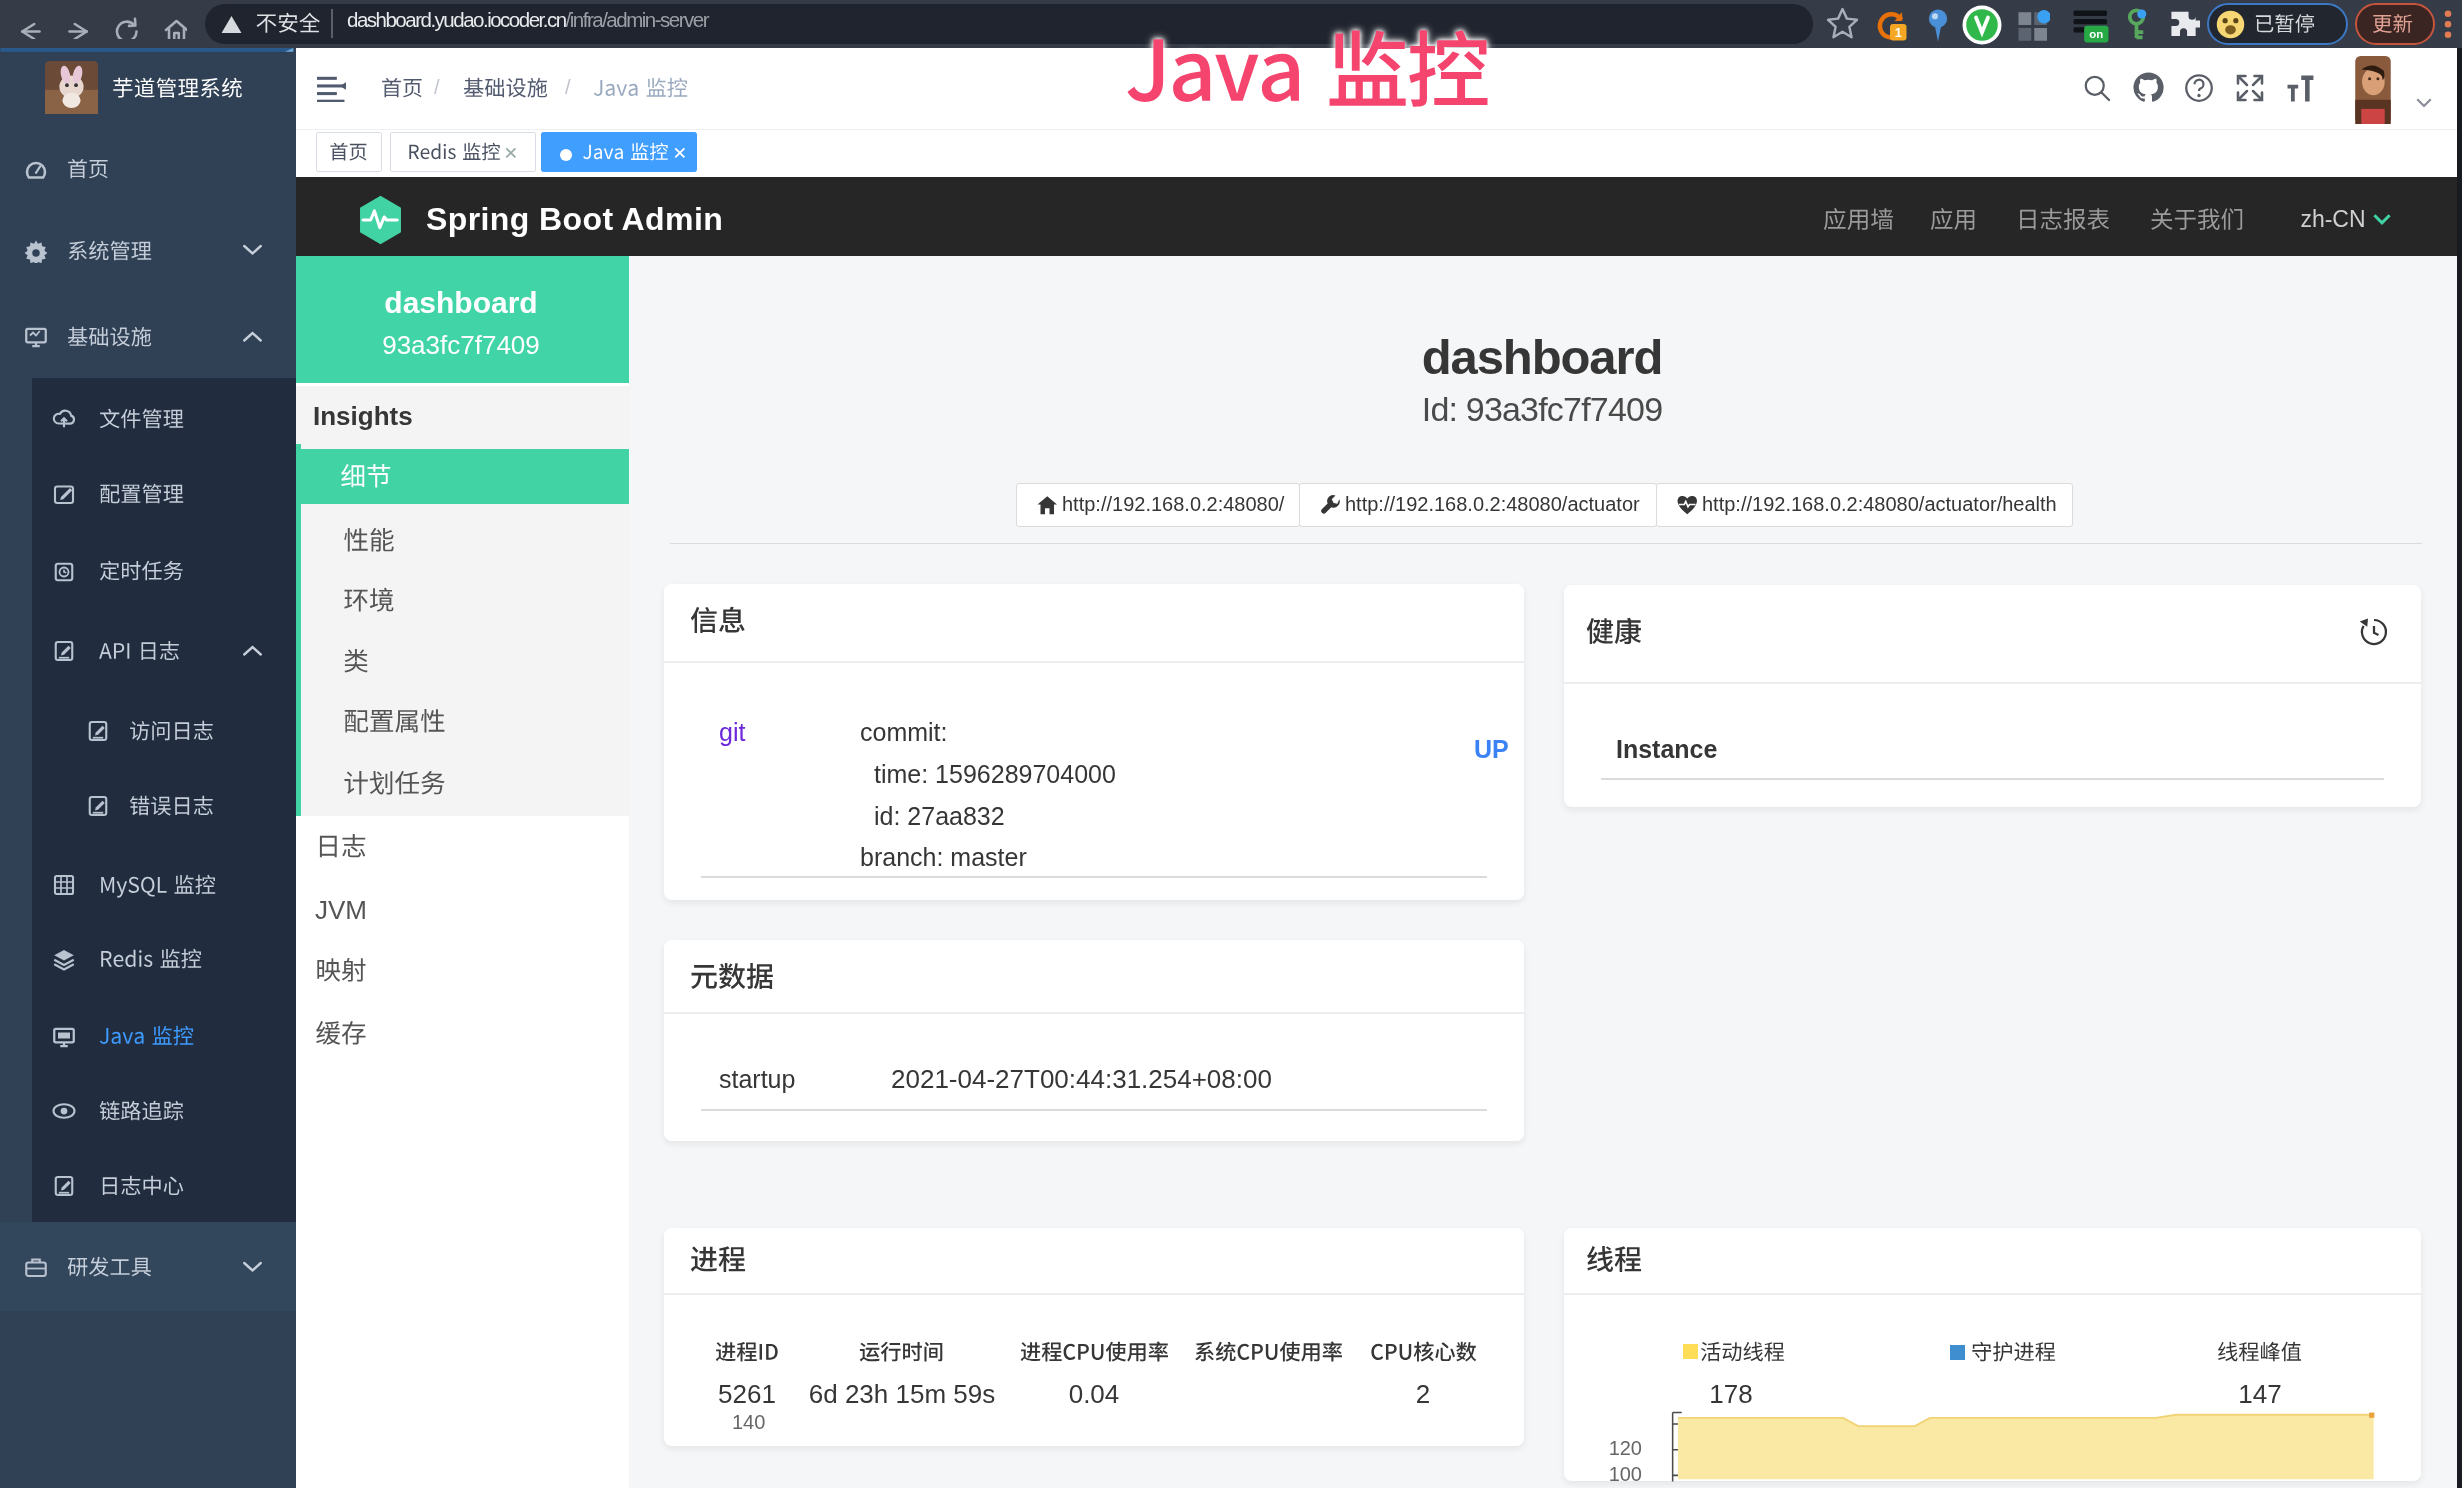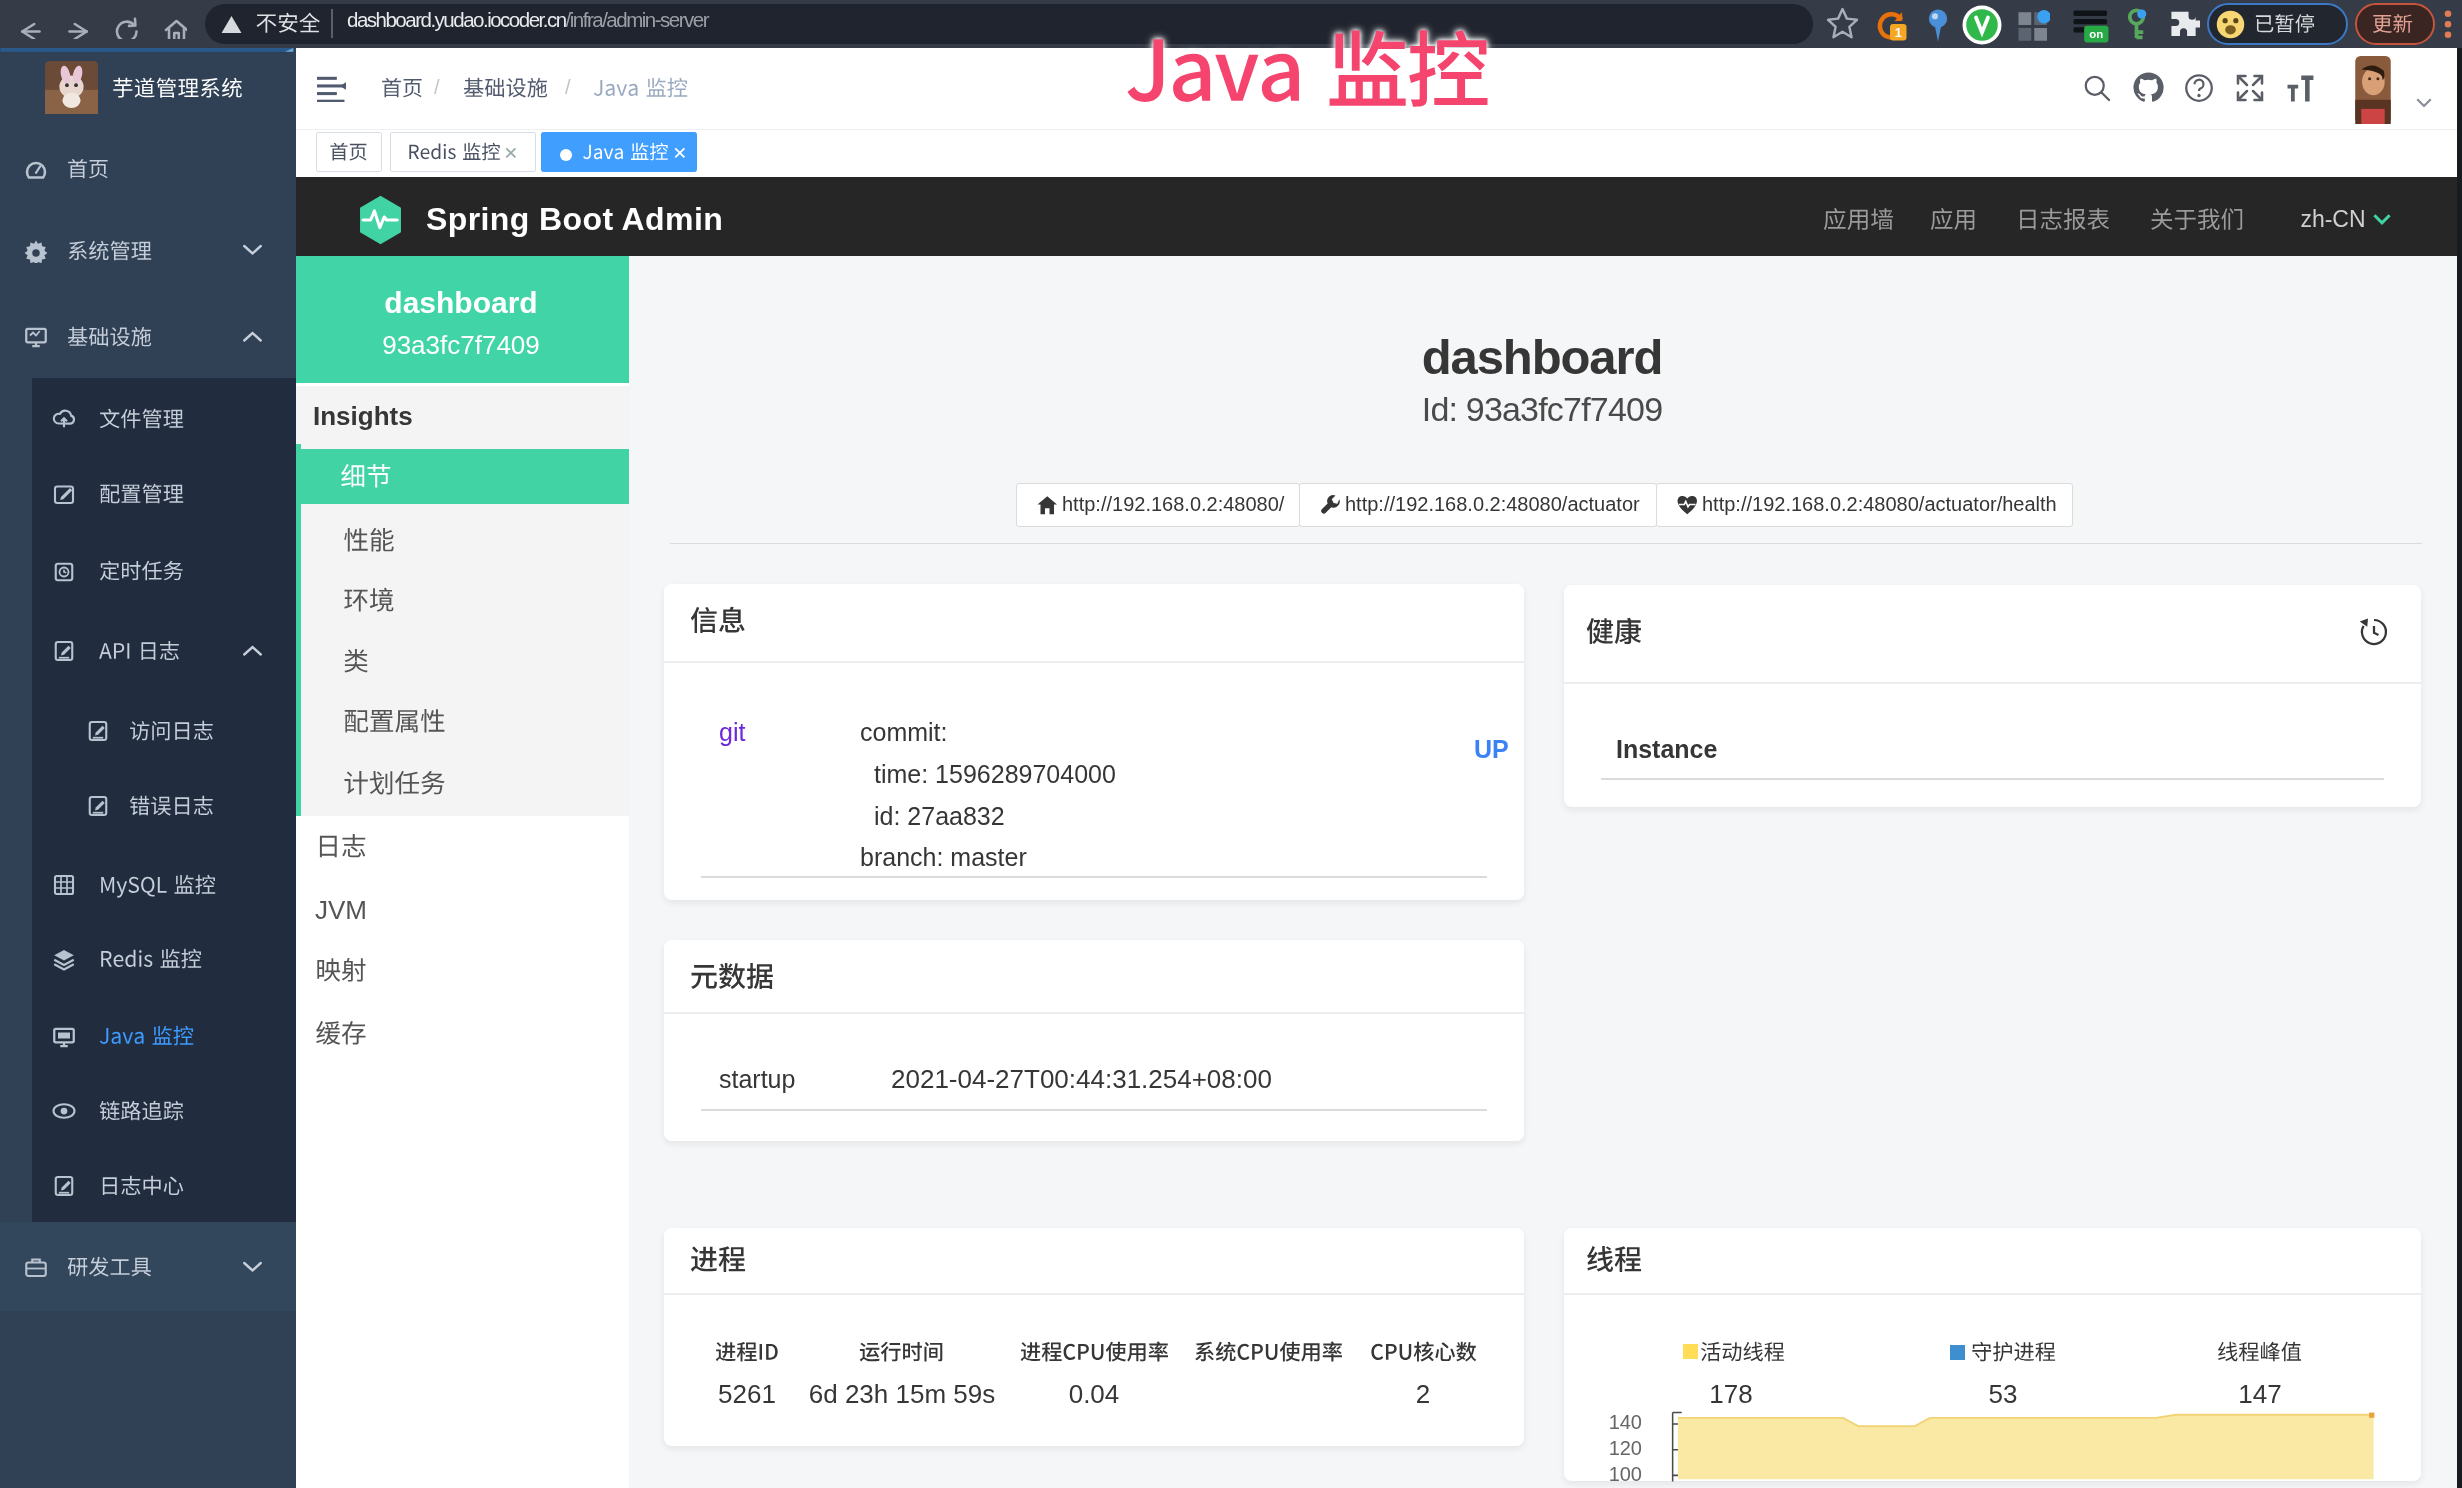--- a/index.html
+++ b/index.html
@@ -720,23 +720,22 @@
       </svg></div>
 <div style="position:absolute;left:2217px;top:1341px"><svg width="85" height="26.5" viewBox="0 0 4000 1250" xmlns="http://www.w3.org/2000/svg" style="overflow:visible">
         <g transform="translate(0,880)" fill="#363636">
           <path transform="translate(0,0)" d="M54 -54 70 18C162 -10 282 -46 398 -80L387 -144C264 -109 137 -74 54 -54ZM704 -780C754 -756 817 -717 849 -689L893 -736C861 -763 797 -800 748 -822ZM72 -423C86 -430 110 -436 232 -452C188 -387 149 -337 130 -317C99 -280 76 -255 54 -251C63 -232 74 -197 78 -182C99 -194 133 -204 384 -255C382 -270 382 -298 384 -318L185 -282C261 -372 337 -482 401 -592L338 -630C319 -593 297 -555 275 -519L148 -506C208 -591 266 -699 309 -804L239 -837C199 -717 126 -589 104 -556C82 -522 65 -499 47 -494C56 -474 68 -438 72 -423ZM887 -349C847 -286 793 -228 728 -178C712 -231 698 -295 688 -367L943 -415L931 -481L679 -434C674 -476 669 -520 666 -566L915 -604L903 -670L662 -634C659 -701 658 -770 658 -842H584C585 -767 587 -694 591 -623L433 -600L445 -532L595 -555C598 -509 603 -464 608 -421L413 -385L425 -317L617 -353C629 -270 645 -195 666 -133C581 -76 483 -31 381 0C399 17 418 44 428 62C522 29 611 -14 691 -66C732 24 786 77 857 77C926 77 949 44 963 -68C946 -75 922 -91 907 -108C902 -19 892 4 865 4C821 4 784 -37 753 -110C832 -170 900 -241 950 -319Z"></path>
           <path transform="translate(1000,0)" d="M532 -733H834V-549H532ZM462 -798V-484H907V-798ZM448 -209V-144H644V-13H381V53H963V-13H718V-144H919V-209H718V-330H941V-396H425V-330H644V-209ZM361 -826C287 -792 155 -763 43 -744C52 -728 62 -703 65 -687C112 -693 162 -702 212 -712V-558H49V-488H202C162 -373 93 -243 28 -172C41 -154 59 -124 67 -103C118 -165 171 -264 212 -365V78H286V-353C320 -311 360 -257 377 -229L422 -288C402 -311 315 -401 286 -426V-488H411V-558H286V-729C333 -740 377 -753 413 -768Z"></path>
           <path transform="translate(2000,0)" d="M596 -696H791C764 -648 727 -605 684 -567C642 -603 609 -642 585 -682ZM597 -840C556 -739 477 -649 390 -591C405 -578 430 -548 439 -534C475 -561 510 -593 542 -629C565 -594 595 -558 630 -525C556 -473 470 -435 383 -414C397 -400 414 -372 422 -355C514 -382 605 -423 684 -480C747 -433 826 -393 918 -368C928 -387 950 -416 965 -431C876 -451 801 -485 739 -526C803 -583 855 -654 889 -739L842 -759L829 -757H634C646 -778 657 -800 667 -822ZM642 -416V-352H457V-294H642V-229H463V-171H642V-98H417V-37H642V80H715V-37H939V-98H715V-171H898V-229H715V-294H901V-352H715V-416ZM192 -830V-123L129 -118V-673H70V-52L317 -72V-34H374V-674H317V-133L253 -128V-830Z"></path>
           <path transform="translate(3000,0)" d="M599 -840C596 -810 591 -774 586 -738H329V-671H574C568 -637 562 -605 555 -578H382V-14H286V51H958V-14H869V-578H623C631 -605 639 -637 646 -671H928V-738H661L679 -835ZM450 -14V-97H799V-14ZM450 -379H799V-293H450ZM450 -435V-519H799V-435ZM450 -239H799V-152H450ZM264 -839C211 -687 124 -538 32 -440C45 -422 66 -383 74 -366C103 -398 132 -435 159 -475V80H229V-589C269 -661 304 -739 333 -817Z"></path>
         </g>
       </svg></div>
 <div style="position:absolute;left:1276px;top:1379px;width:910px;text-align:center;font:400 26px 'Liberation Sans',sans-serif;color:#363636;line-height:31px;white-space:nowrap;">178</div>
-<div style="position:absolute;left:1548px;top:1379px;width:910px;text-align:center;font:400 26px 'Liberation Sans',sans-serif;color:#363636;line-height:31px;white-space:nowrap;">53</div>
 <div style="position:absolute;left:1805px;top:1379px;width:910px;text-align:center;font:400 26px 'Liberation Sans',sans-serif;color:#363636;line-height:31px;white-space:nowrap;">147</div>
-<div style="position:absolute;left:732px;top:1411px;width:910px;text-align:right;font:400 20px 'Liberation Sans',sans-serif;color:#666;line-height:23.5px;white-space:nowrap;">140</div>
+<div style="position:absolute;left:732px;top:1411px;width:910px;text-align:left;font:400 20px 'Liberation Sans',sans-serif;color:#666;line-height:23.5px;white-space:nowrap;">140</div>
 <div style="position:absolute;left:732px;top:1437px;width:910px;text-align:right;font:400 20px 'Liberation Sans',sans-serif;color:#666;line-height:23.5px;white-space:nowrap;">120</div>
 <div style="position:absolute;left:732px;top:1463px;width:910px;text-align:right;font:400 20px 'Liberation Sans',sans-serif;color:#666;line-height:23.5px;white-space:nowrap;">100</div>
 <svg style="position:absolute;left:1649px;top:1408px;" width="774" height="81" viewBox="0 0 1020 107" xmlns="http://www.w3.org/2000/svg">
       <path d="M30 6 H42 M30 6 V97 M30 21 H38 M30 55 H38 M30 89 H38" stroke="#4a4a4a" stroke-width="2" fill="none"></path>
 <polygon points="37,13 255,13 275,24 350,24 370,13 668,13 695,9 956,9 956,94 37,94" fill="#fae9a4"></polygon>
 <polyline points="37,13 255,13 275,24 350,24 370,13 668,13 695,9 953,9" fill="none" stroke="#f1d376" stroke-width="2.5"></polyline>
 <rect x="950" y="6" width="7" height="7" fill="#e8a33d"></rect>
     </svg>
 <div style="position:absolute;left:2457px;top:48px;width:5.3px;height:1441px;background:#181b20"></div>
 <div style="position:absolute;left:1125px;top:27px;filter:drop-shadow(0 0 2.3px #fff) drop-shadow(0 0 3.8px #fff)"><svg width="363" height="105" viewBox="0 0 4353 1250" xmlns="http://www.w3.org/2000/svg" style="overflow:visible">

